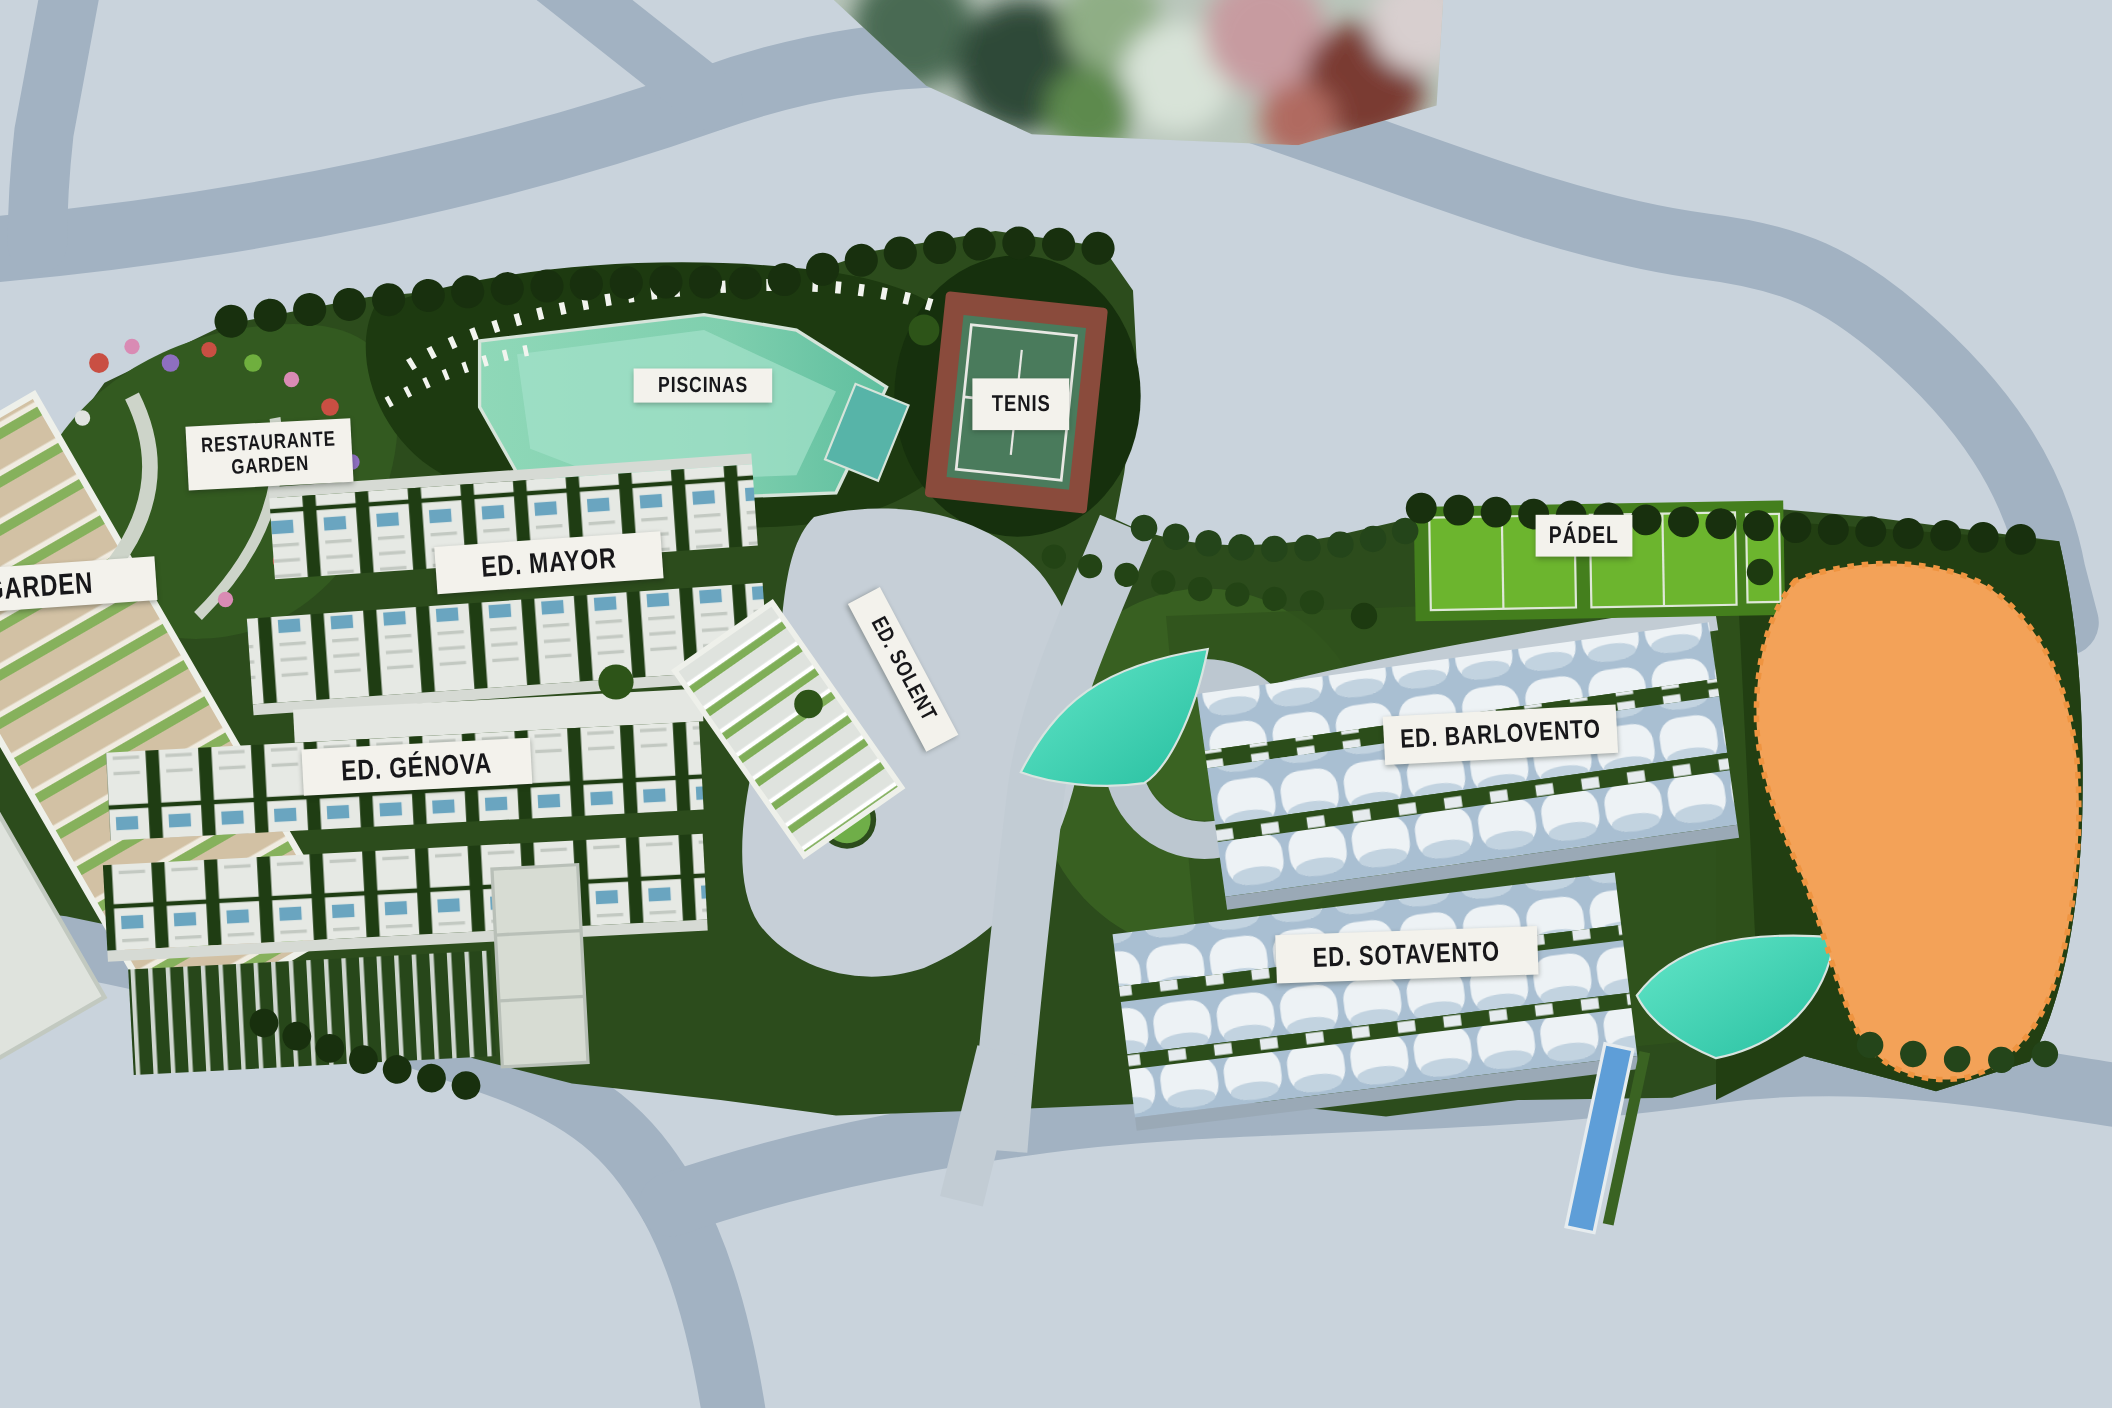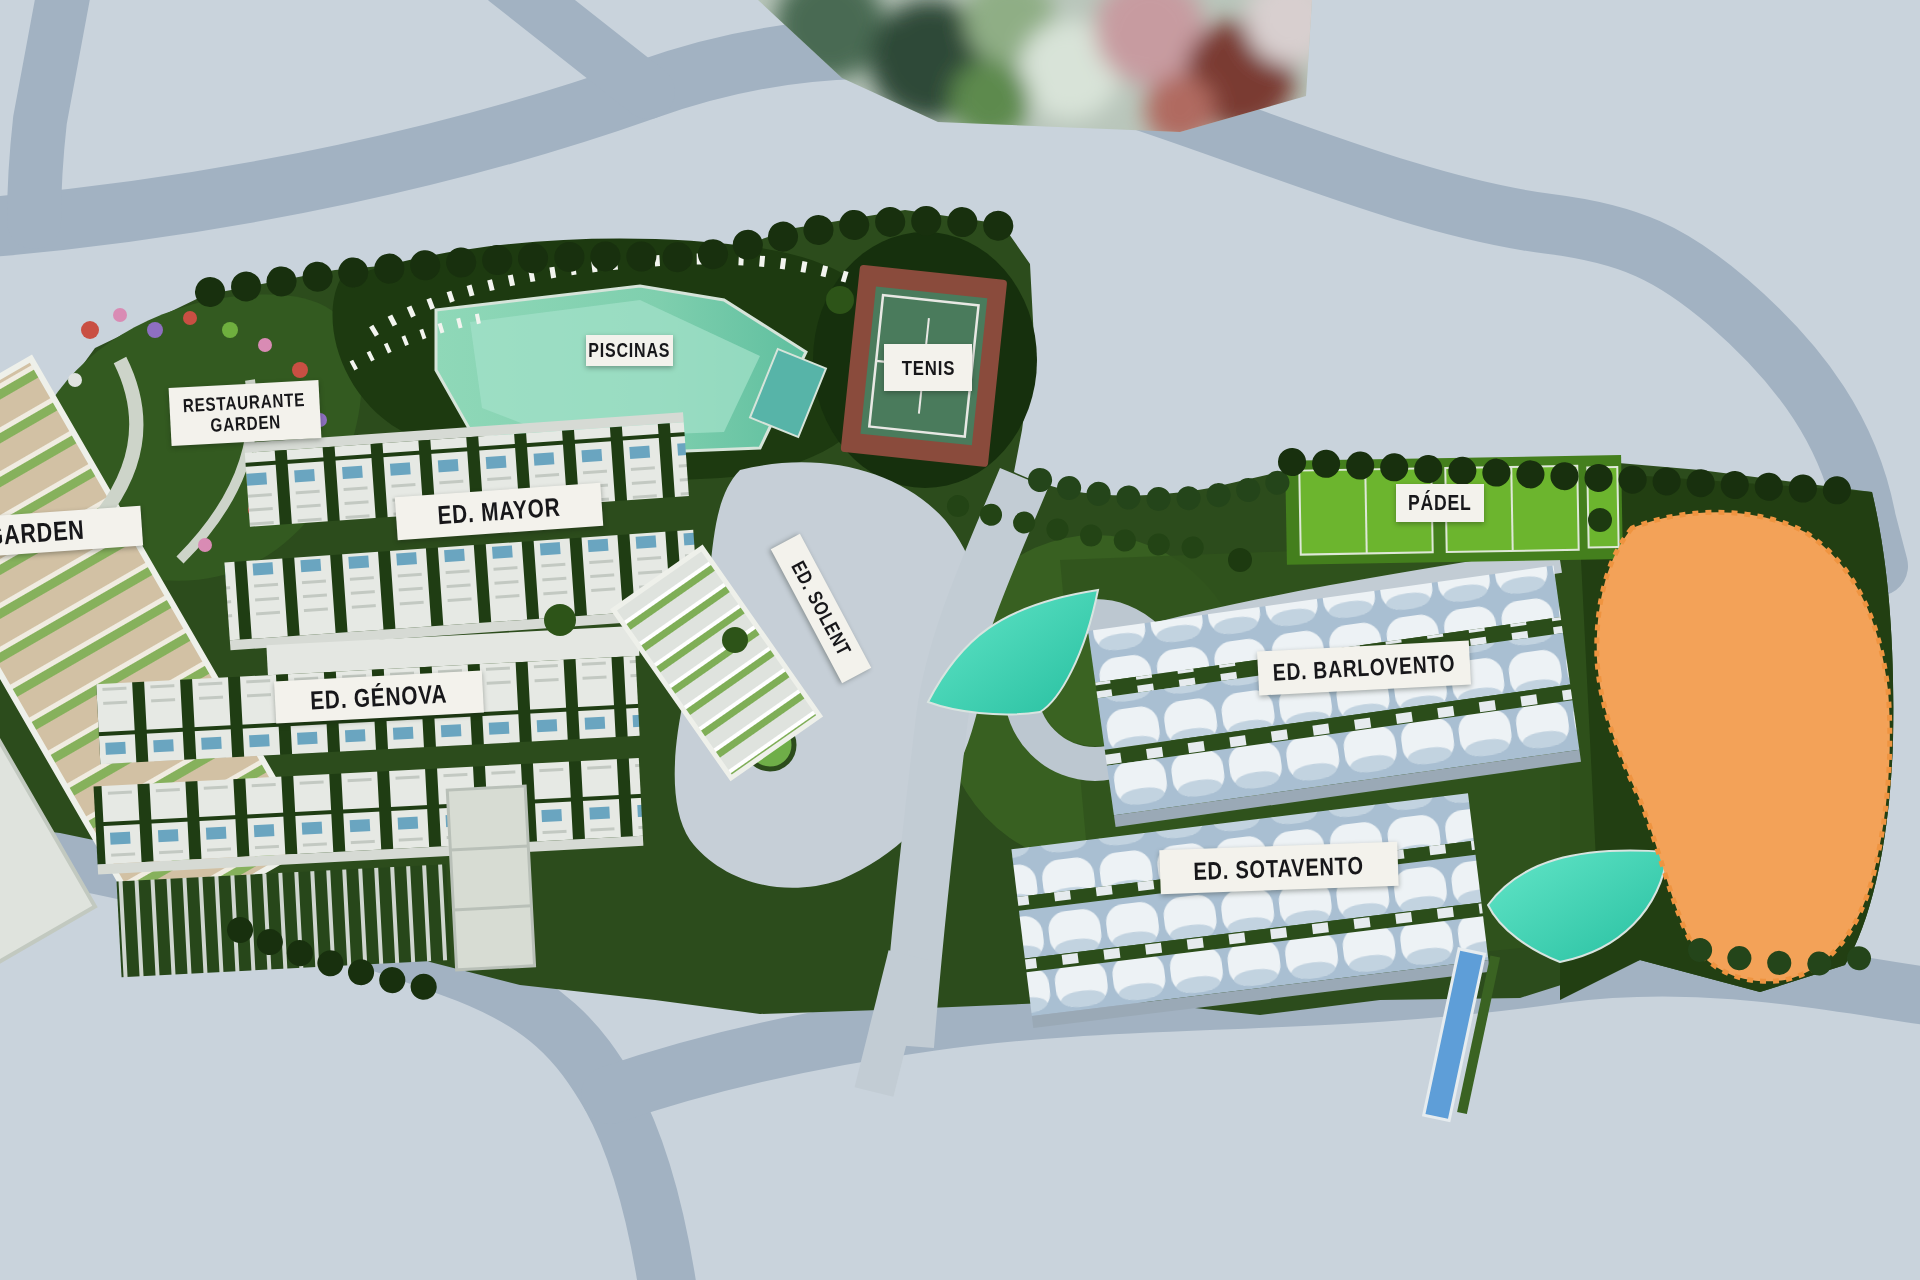--- a/index.html
+++ b/index.html
@@ -245,41 +245,41 @@
 
   <div class="map-label" style="left:-70px;top:513px;width:212px;height:40px;font-size:27px;transform:rotate(-4deg);">
     <span>GARDEN</span>
   </div>
 
   <div class="map-label two-line" style="left:170px;top:384px;width:150px;height:58px;font-size:19px;transform:rotate(-3deg);">
     <span>RESTAURANTE</span>
     <span>GARDEN</span>
   </div>
 
-  <div class="map-label" style="left:576px;top:335px;width:87px;height:31px;font-size:20px;margin-left:10px;">
+  <div class="map-label" style="left:576px;top:335px;width:126px;height:31px;font-size:20px;">
     <span>PISCINAS</span>
   </div>
 
   <div class="map-label" style="left:884px;top:344px;width:88px;height:47px;font-size:21px;">
     <span>TENIS</span>
   </div>
 
   <div class="map-label" style="left:396px;top:490px;width:206px;height:43px;font-size:26px;transform:rotate(-4deg);">
     <span>ED. MAYOR</span>
   </div>
 
   <div class="map-label" style="left:745px;top:592px;width:152px;height:33px;font-size:20px;transform:rotate(62deg);">
     <span>ED. SOLENT</span>
   </div>
 
   <div class="map-label" style="left:275px;top:676px;width:208px;height:42px;font-size:26px;transform:rotate(-3deg);">
     <span>ED. GÉNOVA</span>
   </div>
 
-  <div class="map-label" style="left:1396px;top:484px;width:88px;height:38px;font-size:22px;">
+  <div class="map-label" style="left:1396px;top:468px;width:88px;height:38px;font-size:22px;">
     <span>PÁDEL</span>
   </div>
 
   <div class="map-label" style="left:1258px;top:646px;width:212px;height:44px;font-size:24px;transform:rotate(-3deg);">
     <span>ED. BARLOVENTO</span>
   </div>
 
   <div class="map-label" style="left:1160px;top:846px;width:238px;height:44px;font-size:25px;transform:rotate(-2deg);">
     <span>ED. SOTAVENTO</span>
   </div>

